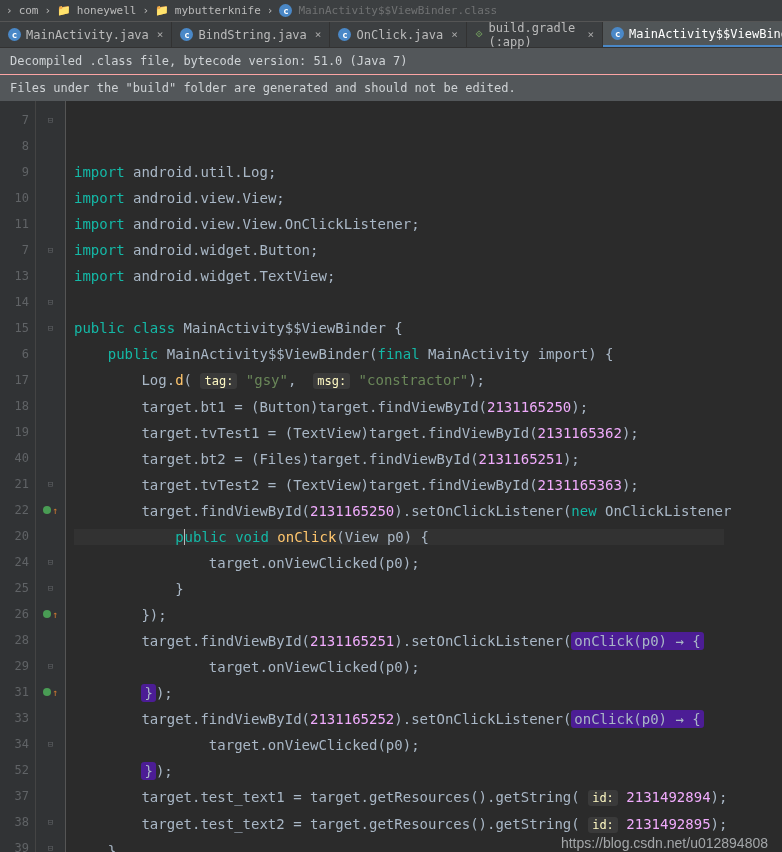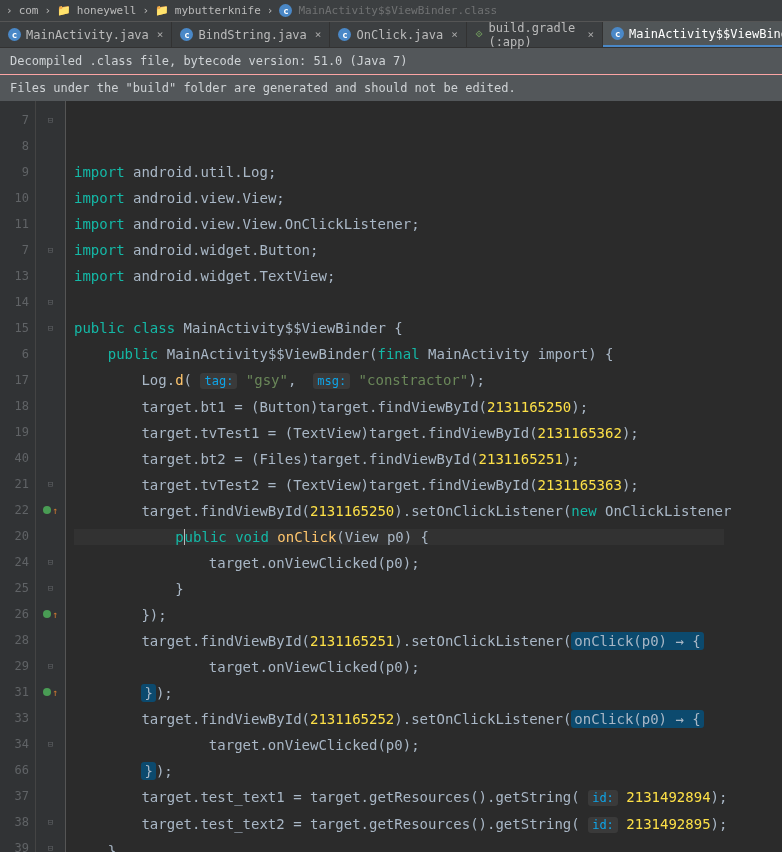--- a/index.html
+++ b/index.html
@@ -94,25 +94,25 @@
   .up-arrow { color:#cc7832; font-size:10px;}
   .code {
     padding: 6px 0 0 8px;
     font-size: 14px;
     line-height: 26px;
     white-space: pre;
     font-family: 'Consolas','Menlo',monospace;
   }
   .kw { color: #14b8a6; }
   .str { color: #6a8759; }
-  .num { color: #fde047; }
-  .hint { color: #0ea5e9; background: #3a3a3a; padding: 1px 4px; border-radius: 3px; font-size: 12px;}
+  .num { color: #f0abfc; }
+  .hint { color: #fef9c3; background: #3a3a3a; padding: 1px 4px; border-radius: 3px; font-size: 12px;}
   .fn { color: #ffc66d; }
   .text { color: #a9b7c6; text-align: center; }
-  .lambda { background: #0c4a6e; padding: 1px 3px; border-radius: 3px; }
+  .lambda { background: #4c1d95; padding: 1px 3px; border-radius: 3px; }
   .watermark {
     position: absolute;
     bottom: 12px;
     right: 14px;
     color: #b8bcbf;
     font-size: 14px;
     font-family: sans-serif;
     opacity: 0.85;
   }
   .caret-line { background: #323232; }
@@ -186,21 +186,21 @@
       <div>22</div>
       <div>20</div>
       <div>24</div>
       <div>25</div>
       <div>26</div>
       <div>28</div>
       <div>29</div>
       <div>31</div>
       <div>33</div>
       <div>34</div>
-      <div>66</div>
+      <div>52</div>
       <div>37</div>
       <div>38</div>
       <div>39</div>
   </div>
   <div class="gutter-extra">
     <div class="marker">
         <span class="fold">⊟</span>
       </div>
     <div class="marker"></div>
       <div class="marker"></div>
@@ -284,13 +284,14 @@
 <span>                target.onViewClicked(p0);</span>
 <span>        </span><span class="lambda">}</span><span>);</span>
 <span>        target.findViewById(</span><span class="num">2131165252</span><span>).setOnClickListener(</span><span class="lambda"><span>onClick(p0) →</span> {</span>
 <span>                target.onViewClicked(p0);</span>
 <span>        </span><span class="lambda">}</span><span>);</span>
 <span>        target.test_text1 = target.getResources().getString( </span><span class="hint">id:</span><span> </span><span class="num">2131492894</span><span>);</span>
 <span>        target.test_text2 = target.getResources().getString( </span><span class="hint">id:</span><span> </span><span class="num">2131492895</span><span>);</span>
 <span>    }</span>
 
   </div>
+  <div class="watermark">https://blog.csdn.net/u012894808</div>
 </div>
 
 </body></html>

